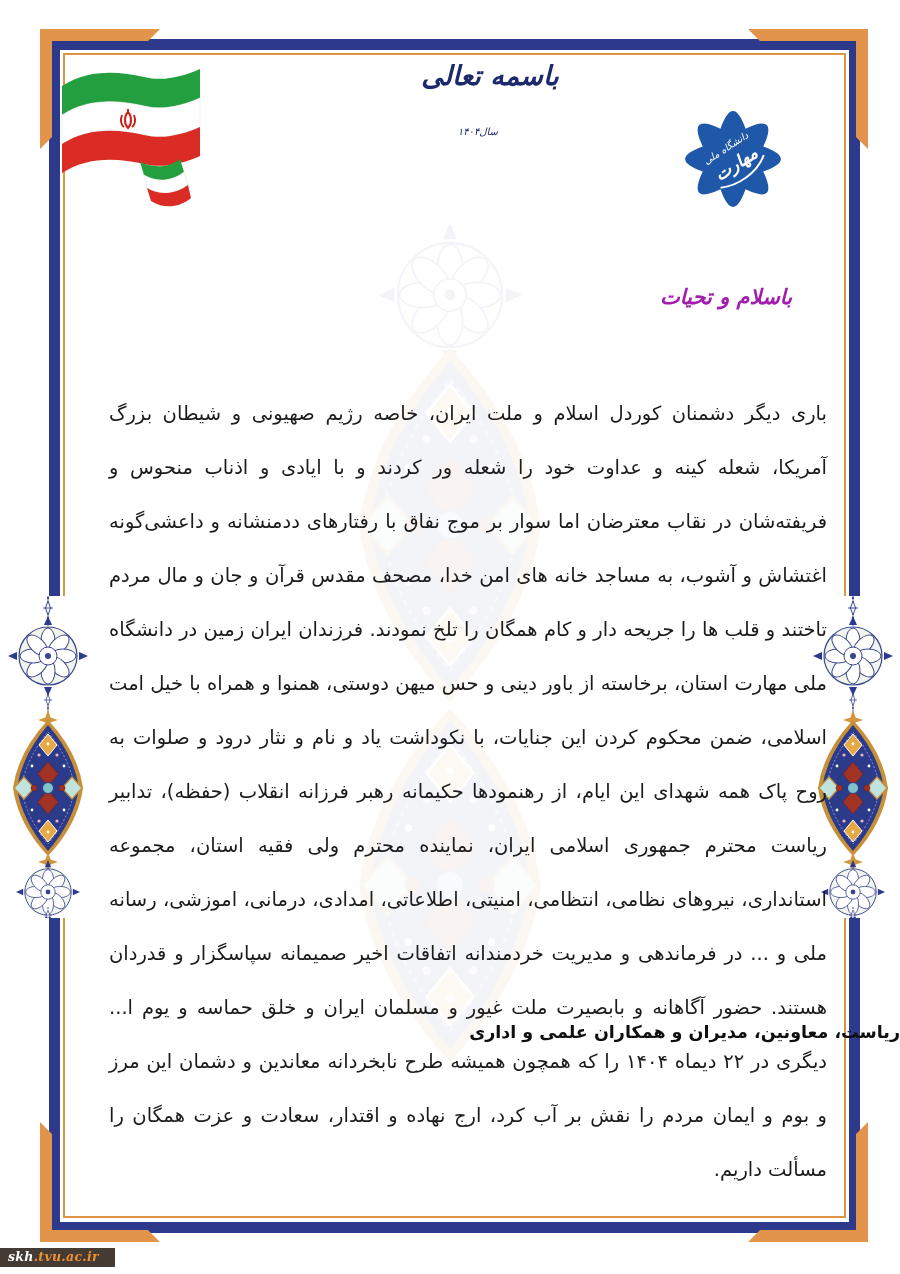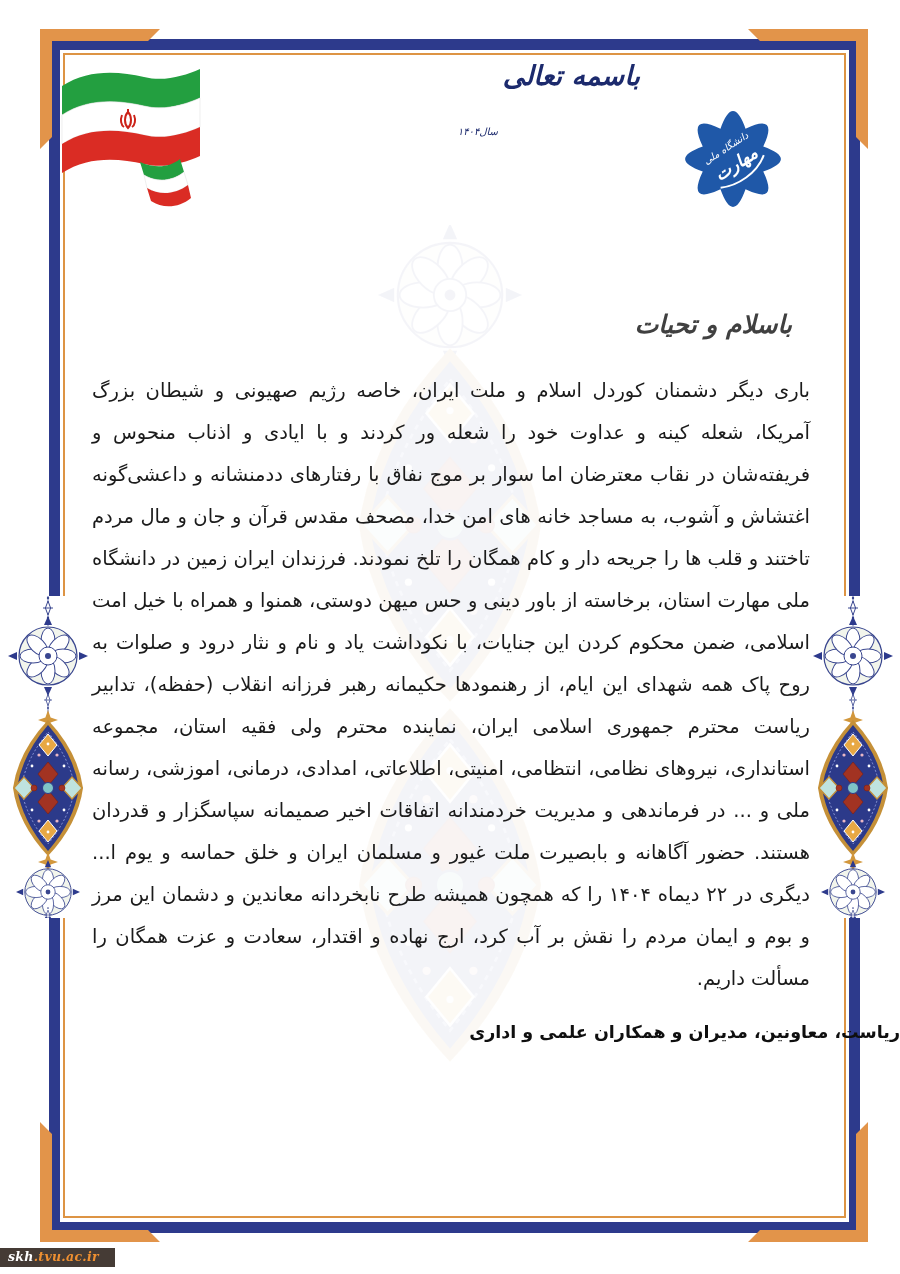--- a/index.html
+++ b/index.html
@@ -17,34 +17,34 @@
   .corner.br{left:748px;top:1122px;transform:scale(-1,-1);}
   
   .ornament{position:absolute;top:596px;width:80px;height:322px;background:#fff;z-index:4;}
   .ornament.left{left:8px;}
   .ornament.right{left:813px;}
   
   .watermark{position:absolute;left:50%;top:225px;transform:translateX(-50%);
              opacity:0.05;z-index:1;}
   
   .flag{position:absolute;left:56px;top:56px;z-index:5;}
-  .bismillah{position:absolute;top:60px;left:340px;width:300px;text-align:right;
+  .bismillah{position:absolute;top:60px;left:340px;width:300px;text-align:center;
              font-family:"DejaVu Serif",serif;font-style:italic;font-weight:700;
              font-size:27px;color:#1c2a6d;direction:rtl;z-index:5;}
   .slogan{position:absolute;top:134px;left:255px;width:450px;text-align:right;
           font-family:"DejaVu Serif",serif;font-style:italic;font-weight:700;
           font-size:24px;color:#1c2a6d;direction:rtl;z-index:5;}
   .slogan-sup{position:absolute;top:-8px;right:46%;font-size:10px;font-weight:400;}
   .logo{position:absolute;left:683px;top:106px;z-index:5;}
   
-  .greeting{position:absolute;top:310px;right:108px;direction:rtl;
+  .greeting{position:absolute;top:284px;right:108px;direction:rtl;
             font-family:"DejaVu Serif",serif;font-style:italic;font-weight:700;
-            font-size:25px;color:#404040;z-index:5;}
-  .body-text{position:absolute;top:370px;left:92px;width:718px;margin:0;
-             direction:rtl;text-align:justify;font-size:19.5px;line-height:42px;
+            font-size:21px;color:#a21caf;z-index:5;}
+  .body-text{position:absolute;top:370px;left:92px;width:718px;margin:17px;
+             direction:rtl;text-align:justify;font-size:19.5px;line-height:54px;
              color:#1b1b1b;z-index:5;}
   .signature{position:absolute;top:1016px;left:0;width:900px;
              direction:rtl;font-weight:700;font-size:17.5px;line-height:33px;
              color:#0f0f0f;z-index:5;}
   
   .url-badge{position:absolute;left:0;top:1248px;background:#453b35;
              font-family:"DejaVu Serif",serif;font-style:italic;font-weight:700;
              font-size:12.5px;color:#ffffff;padding:1px 16px 3px 8px;z-index:6;
              letter-spacing:.3px;text-align:center;}
   .url-domain{color:#ef9031;}

